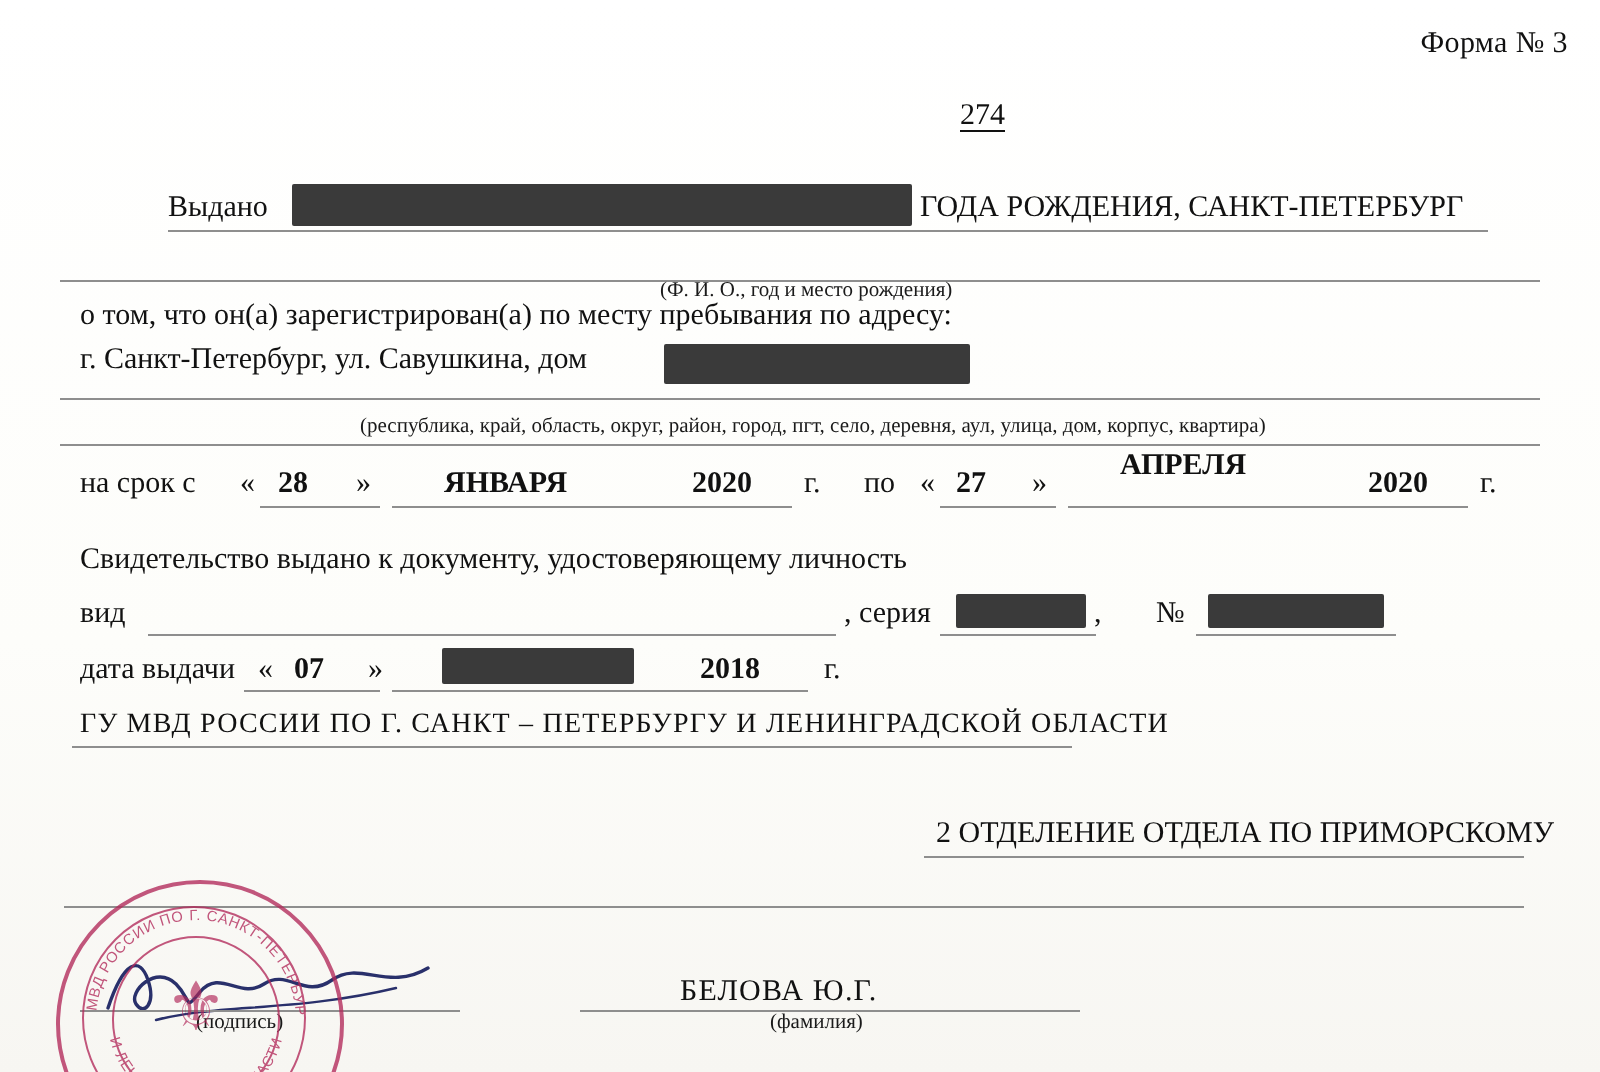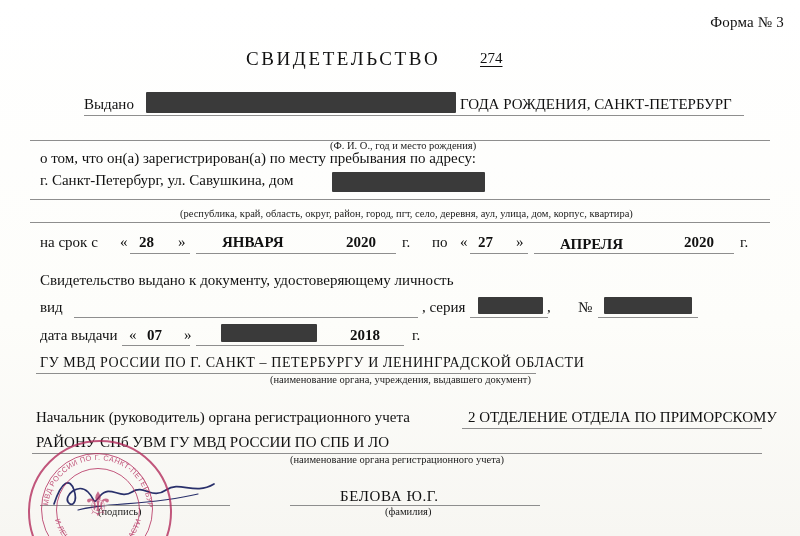--- a/index.html
+++ b/index.html
@@ -157,21 +157,20 @@
   }
 </style>
 </head>
 <body>
 
 <div class="page">
   <div class="paper-tint"></div>
 
   <div class="form-no">Форма № 3</div>
 
-  <div class="title">СВИДЕТЕЛЬСТВО</div>
   <div class="title-number">274</div>
 
   <div class="row-label" style="left:84px; top:96px;">Выдано</div>
   <div class="redact" style="left:146px; top:92px; width:310px; height:21px;"></div>
   <div class="val" style="left:460px; top:96px;">ГОДА РОЖДЕНИЯ, САНКТ-ПЕТЕРБУРГ</div>
   <div class="rule" style="left:84px; top:115px; width:660px;"></div>
 
   <div class="rule" style="left:30px; top:140px; width:740px;"></div>
   <div class="caption" style="left:330px; top:140px;">(Ф. И. О., год и место рождения)</div>
 
@@ -186,21 +185,21 @@
   <div class="val" style="left:120px; top:234px;">«</div>
   <div class="val val-bold" style="left:139px; top:234px;text-align:center;">28</div>
   <div class="val" style="left:178px; top:234px;">»</div>
   <div class="val val-bold" style="left:222px; top:234px;">ЯНВАРЯ</div>
   <div class="val val-bold" style="left:346px; top:234px;">2020</div>
   <div class="val" style="left:402px; top:234px;">г.</div>
   <div class="val" style="left:432px; top:234px;">по</div>
   <div class="val" style="left:460px; top:234px;">«</div>
   <div class="val val-bold" style="left:478px; top:234px;">27</div>
   <div class="val" style="left:516px; top:234px;">»</div>
-  <div class="val val-bold" style="left:560px; top:236px;">АПРЕЛЯ</div>
+  <div class="val val-bold" style="left:560px; top:225px;">АПРЕЛЯ</div>
   <div class="val val-bold" style="left:684px; top:234px;">2020</div>
   <div class="val" style="left:740px; top:234px;">г.</div>
 
   <div class="rule" style="left:130px; top:253px; width:60px;"></div>
   <div class="rule" style="left:196px; top:253px; width:200px;"></div>
   <div class="rule" style="left:470px; top:253px; width:58px;"></div>
   <div class="rule" style="left:534px; top:253px; width:200px;"></div>
 
   <div class="row-label" style="left:40px; top:272px;">Свидетельство выдано к документу, удостоверяющему личность</div>
 
@@ -219,28 +218,24 @@
   <div class="val val-bold" style="left:147px; top:327px;">07</div>
   <div class="val" style="left:184px; top:327px;">»</div>
   <div class="redact" style="left:221px; top:324px; width:96px; height:18px;"></div>
   <div class="val val-bold" style="left:350px; top:327px;">2018</div>
   <div class="val" style="left:412px; top:327px;">г.</div>
   <div class="rule" style="left:122px; top:345px; width:68px;"></div>
   <div class="rule" style="left:196px; top:345px; width:208px;"></div>
 
   <div class="small-caps-line" style="left:40px; top:355px;">ГУ  МВД  РОССИИ  ПО  Г. САНКТ – ПЕТЕРБУРГУ  И  ЛЕНИНГРАДСКОЙ ОБЛАСТИ</div>
   <div class="rule" style="left:36px; top:373px; width:500px;"></div>
-  <div class="caption" style="left:270px; top:374px;">(наименование органа, учреждения, выдавшего документ)</div>
-
-  <div class="row-label" style="left:36px; top:409px;">Начальник (руководитель) органа регистрационного учета</div>
+
   <div class="val" style="left:468px; top:409px;">2 ОТДЕЛЕНИЕ ОТДЕЛА  ПО ПРИМОРСКОМУ</div>
   <div class="rule" style="left:462px; top:428px; width:300px;"></div>
-  <div class="val" style="left:36px; top:434px;">РАЙОНУ СПб УВМ  ГУ  МВД  РОССИИ  ПО СПБ  И  ЛО</div>
   <div class="rule" style="left:32px; top:453px; width:730px;"></div>
-  <div class="caption" style="left:290px; top:454px;">(наименование органа регистрационного учета)</div>
 
   <svg class="signature" viewBox="0 0 180 44">
     <path d="M6 34 C14 10, 22 8, 26 20 C30 32, 24 38, 20 32 C16 26, 30 12, 40 22 C48 30, 44 36, 52 26 C62 14, 72 30, 84 22 C96 14, 104 30, 118 20 C132 10, 146 26, 166 14" fill="none" stroke="#29306b" stroke-width="1.7" stroke-linecap="round"></path>
     <path d="M30 40 C60 32, 100 36, 150 24" fill="none" stroke="#29306b" stroke-width="1.2" stroke-linecap="round"></path>
   </svg>
   <div class="rule" style="left:40px; top:505px; width:190px;"></div>
   <div class="caption" style="left:98px; top:506px;">(подпись)</div>
 
   <div class="name-right">БЕЛОВА Ю.Г.</div>
   <div class="rule" style="left:290px; top:505px; width:250px;"></div>

